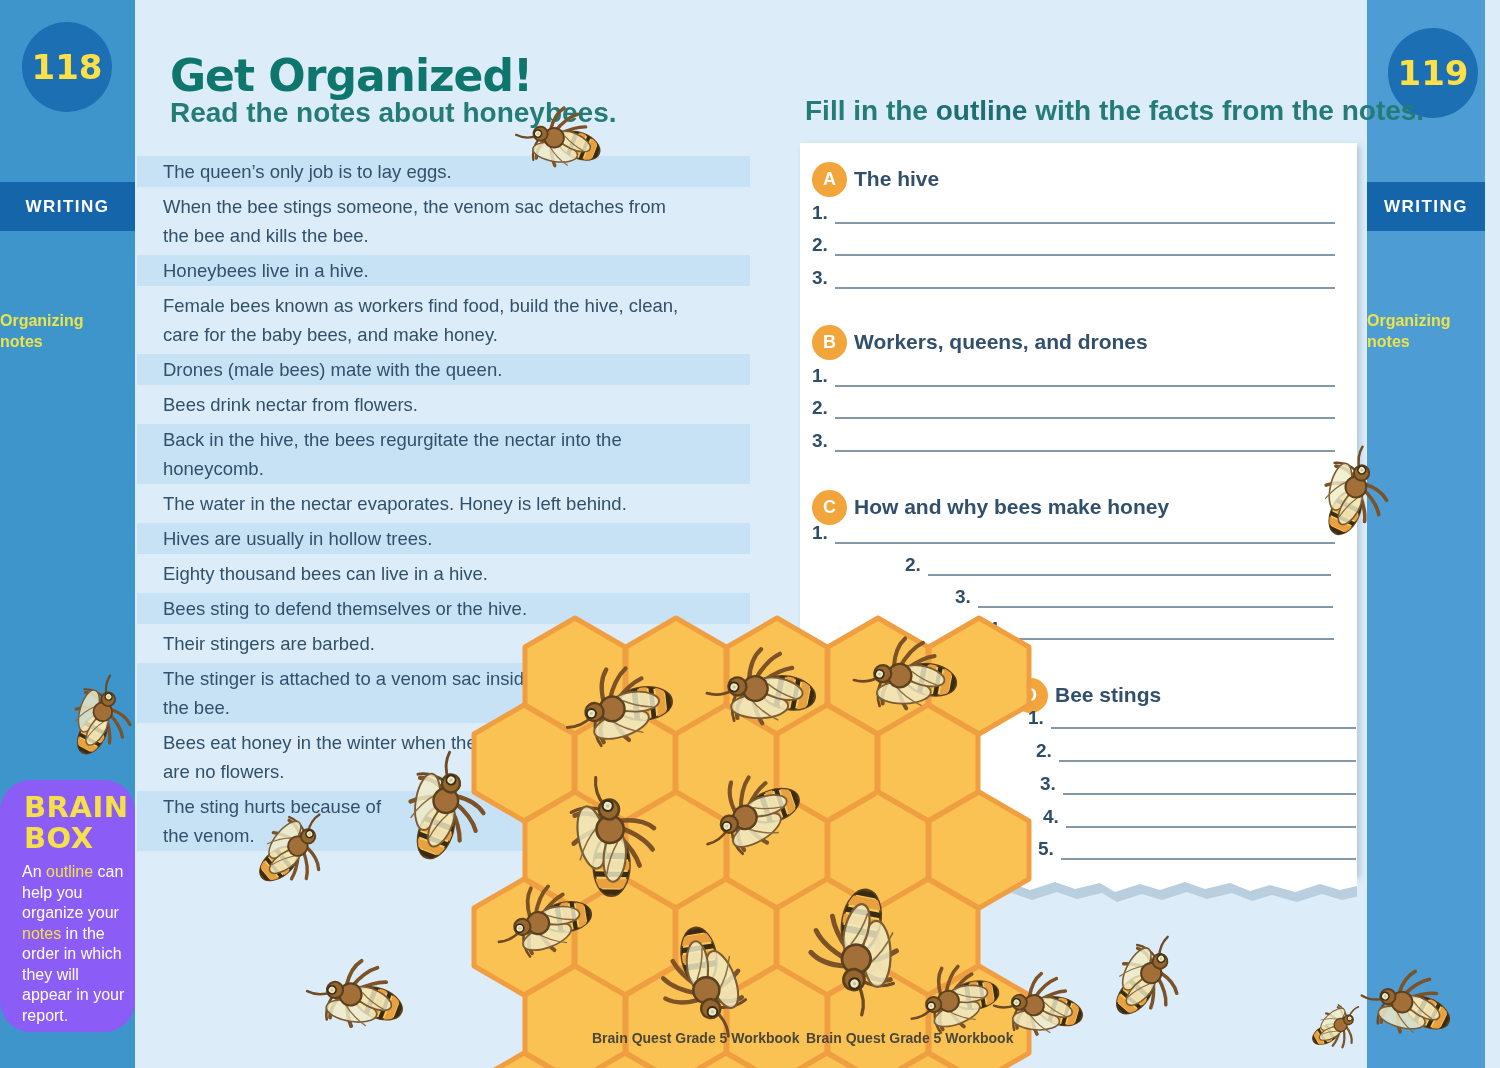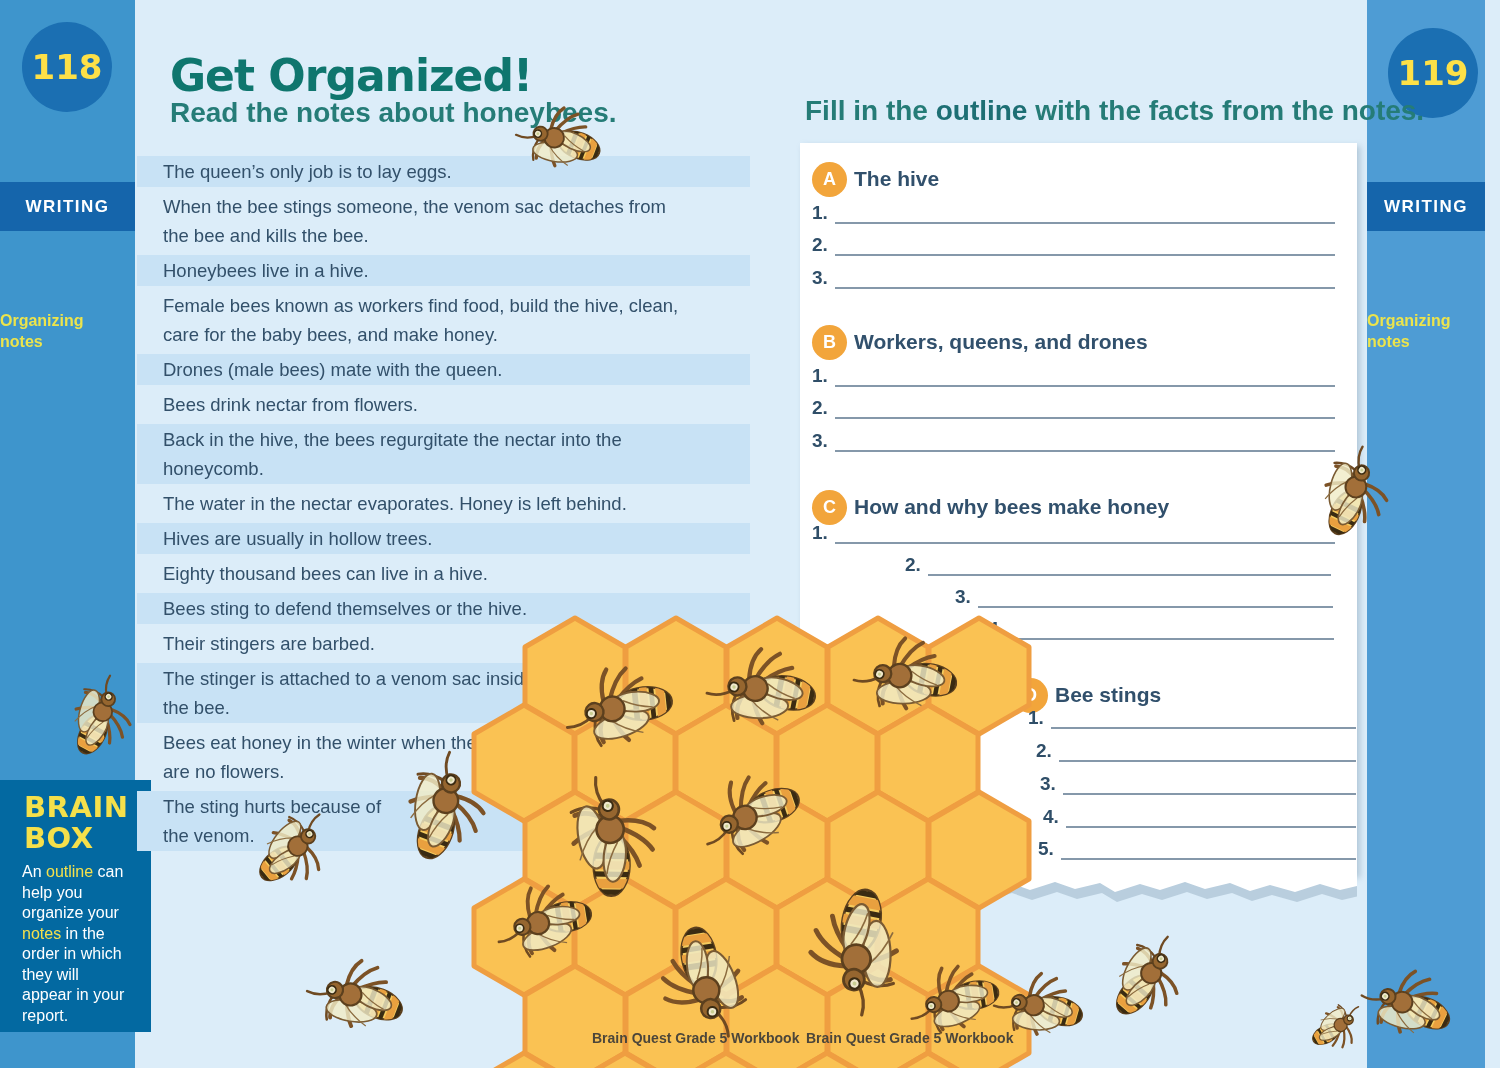--- a/index.html
+++ b/index.html
@@ -13,21 +13,21 @@
   .page-badge{position:absolute;width:90px;height:90px;border-radius:50%;background:#1b6fb2;
               display:flex;align-items:center;justify-content:center;
               color:#fde047;font-size:34px;font-weight:bold;font-family:"DejaVu Sans",sans-serif;}
   .badge-l{left:22px;top:22px;}
   .badge-r{left:21px;top:28px;}
   .tab-band{position:absolute;left:0;top:182px;width:100%;height:49px;background:#1565ab;
             display:flex;align-items:center;justify-content:center;color:#ffffff;
             font-weight:bold;font-size:17px;letter-spacing:1.5px;}
   .topic{position:absolute;left:0;top:310px;width:100%;color:#ece44c;
          font-weight:bold;font-size:16px;line-height:21px;white-space:pre-line;}
-  .brainbox{position:absolute;left:0;top:780px;width:151px;height:252px;background:#0369a1;}
+  .brainbox{position:absolute;left:0;top:780px;width:135px;height:252px;background:#8b5cf6;border-radius:31px;}
   .bb-title{position:absolute;left:24px;top:12px;color:#f5e04b;font-weight:800;
             font-size:29px;line-height:31px;white-space:pre-line;font-family:"DejaVu Sans",sans-serif;letter-spacing:.5px;}
   .bb-body{position:absolute;left:22px;top:82px;width:108px;color:#ffffff;font-weight:400;
            font-size:16px;line-height:20.5px;}
   .bb-kw{color:#f5e04b;}
 
   
   .title{position:absolute;left:170px;top:30px;color:#0f766e;font-weight:800;
          font-size:44px;letter-spacing:-1px;font-family:"DejaVu Sans",sans-serif;margin-top:20px;}
   .instr{position:absolute;font-size:28px;font-weight:700;color:#257c77;}

